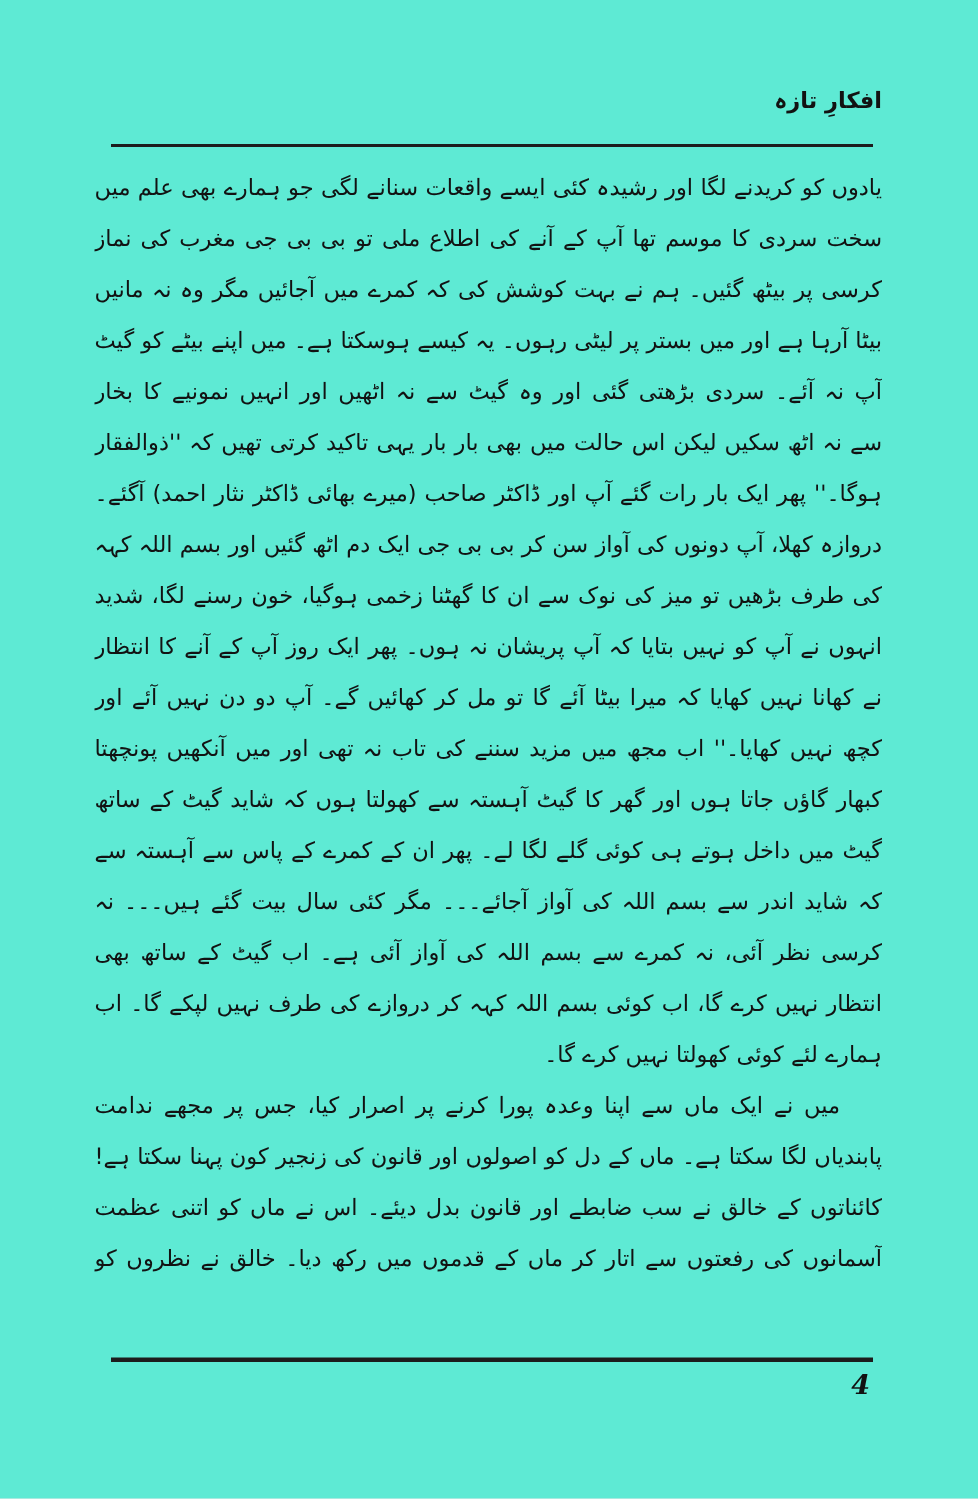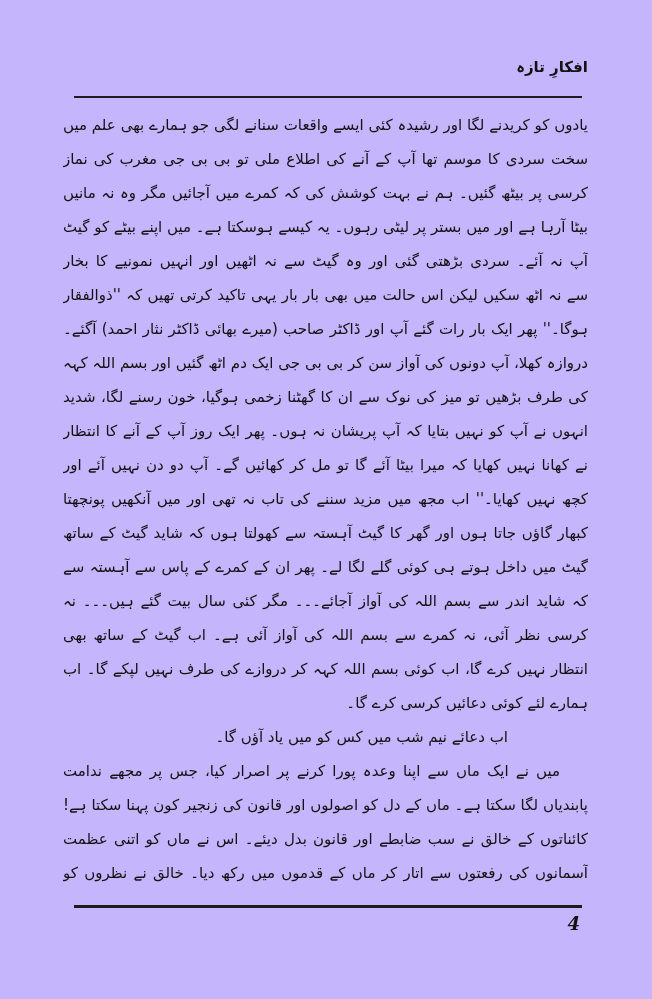--- a/index.html
+++ b/index.html
@@ -5,21 +5,21 @@
   html, body {
     margin: 0;
     padding: 0;
     background: #e8e8e8;
   }
   .page {
     position: relative;
     width: 652px;
     height: 999px;
     margin: 0 auto;
-    background: #c4b5fd;
+    background: #5eead4;
     overflow: hidden;
     direction: rtl;
   }
   
   .header-title {
     position: absolute;
     top: 58px;
     right: 64px;
     font-family: "DejaVu Sans", sans-serif;
     font-size: 15px;
@@ -106,22 +106,21 @@
     <div class="line j">دروازہ کھلا، آپ دونوں کی آواز سن کر بی بی جی ایک دم اٹھ گئیں اور بسم اللہ کہہ کر تیزی سے دروازے</div>
     <div class="line j">کی طرف بڑھیں تو میز کی نوک سے ان کا گھٹنا زخمی ہوگیا، خون رسنے لگا، شدید درد سے کراہتی رہیں مگر</div>
     <div class="line j">انہوں نے آپ کو نہیں بتایا کہ آپ پریشان نہ ہوں۔ پھر ایک روز آپ کے آنے کا انتظار تھا تو انہوں</div>
     <div class="line j">نے کھانا نہیں کھایا کہ میرا بیٹا آئے گا تو مل کر کھائیں گے۔ آپ دو دن نہیں آئے اور انہوں نے دو دن</div>
     <div class="line j">کچھ نہیں کھایا۔'' اب مجھ میں مزید سننے کی تاب نہ تھی اور میں آنکھیں پونچھتا ہوا باہر نکل آیا۔ اب کبھی</div>
     <div class="line j">کبھار گاؤں جاتا ہوں اور گھر کا گیٹ آہستہ سے کھولتا ہوں کہ شاید گیٹ کے ساتھ کوئی کرسی بھی ہو اور</div>
     <div class="line j">گیٹ میں داخل ہوتے ہی کوئی گلے لگا لے۔ پھر ان کے کمرے کے پاس سے آہستہ سے گزرتا ہوں</div>
     <div class="line j">کہ شاید اندر سے بسم اللہ کی آواز آجائے۔۔۔ مگر کئی سال بیت گئے ہیں۔۔۔ نہ گیٹ کے ساتھ کوئی</div>
     <div class="line j">کرسی نظر آئی، نہ کمرے سے بسم اللہ کی آواز آئی ہے۔ اب گیٹ کے ساتھ بھی کوئی کرسی پر بیٹھ کر</div>
     <div class="line j">انتظار نہیں کرے گا، اب کوئی بسم اللہ کہہ کر دروازے کی طرف نہیں لپکے گا۔ اب آدھی رات کو اٹھ کر</div>
-    <div class="line end">ہمارے لئے کوئی دعائیں کرسی کرے گا۔</div>
-    <div class="line verse">اب دعائے نیم شب میں کس کو میں یاد آؤں گا۔</div>
+    <div class="line end">ہمارے لئے کوئی کھولتا نہیں کرے گا۔</div>
     <div class="line j indent">میں نے ایک ماں سے اپنا وعدہ پورا کرنے پر اصرار کیا، جس پر مجھے ندامت ہوئی، ماؤں پر کون</div>
     <div class="line j">پابندیاں لگا سکتا ہے۔ ماں کے دل کو اصولوں اور قانون کی زنجیر کون پہنا سکتا ہے! ماں کے لئے تو خود</div>
     <div class="line j">کائناتوں کے خالق نے سب ضابطے اور قانون بدل دیئے۔ اس نے ماں کو اتنی عظمت عطا کی کہ جنت کو</div>
     <div class="line j">آسمانوں کی رفعتوں سے اتار کر ماں کے قدموں میں رکھ دیا۔ خالق نے نظروں کو خیرہ کردینے والے بے شمار</div>
   </div>
 
   <div class="footer-rule"></div>
 
   <div class="page-number">4</div>
 

